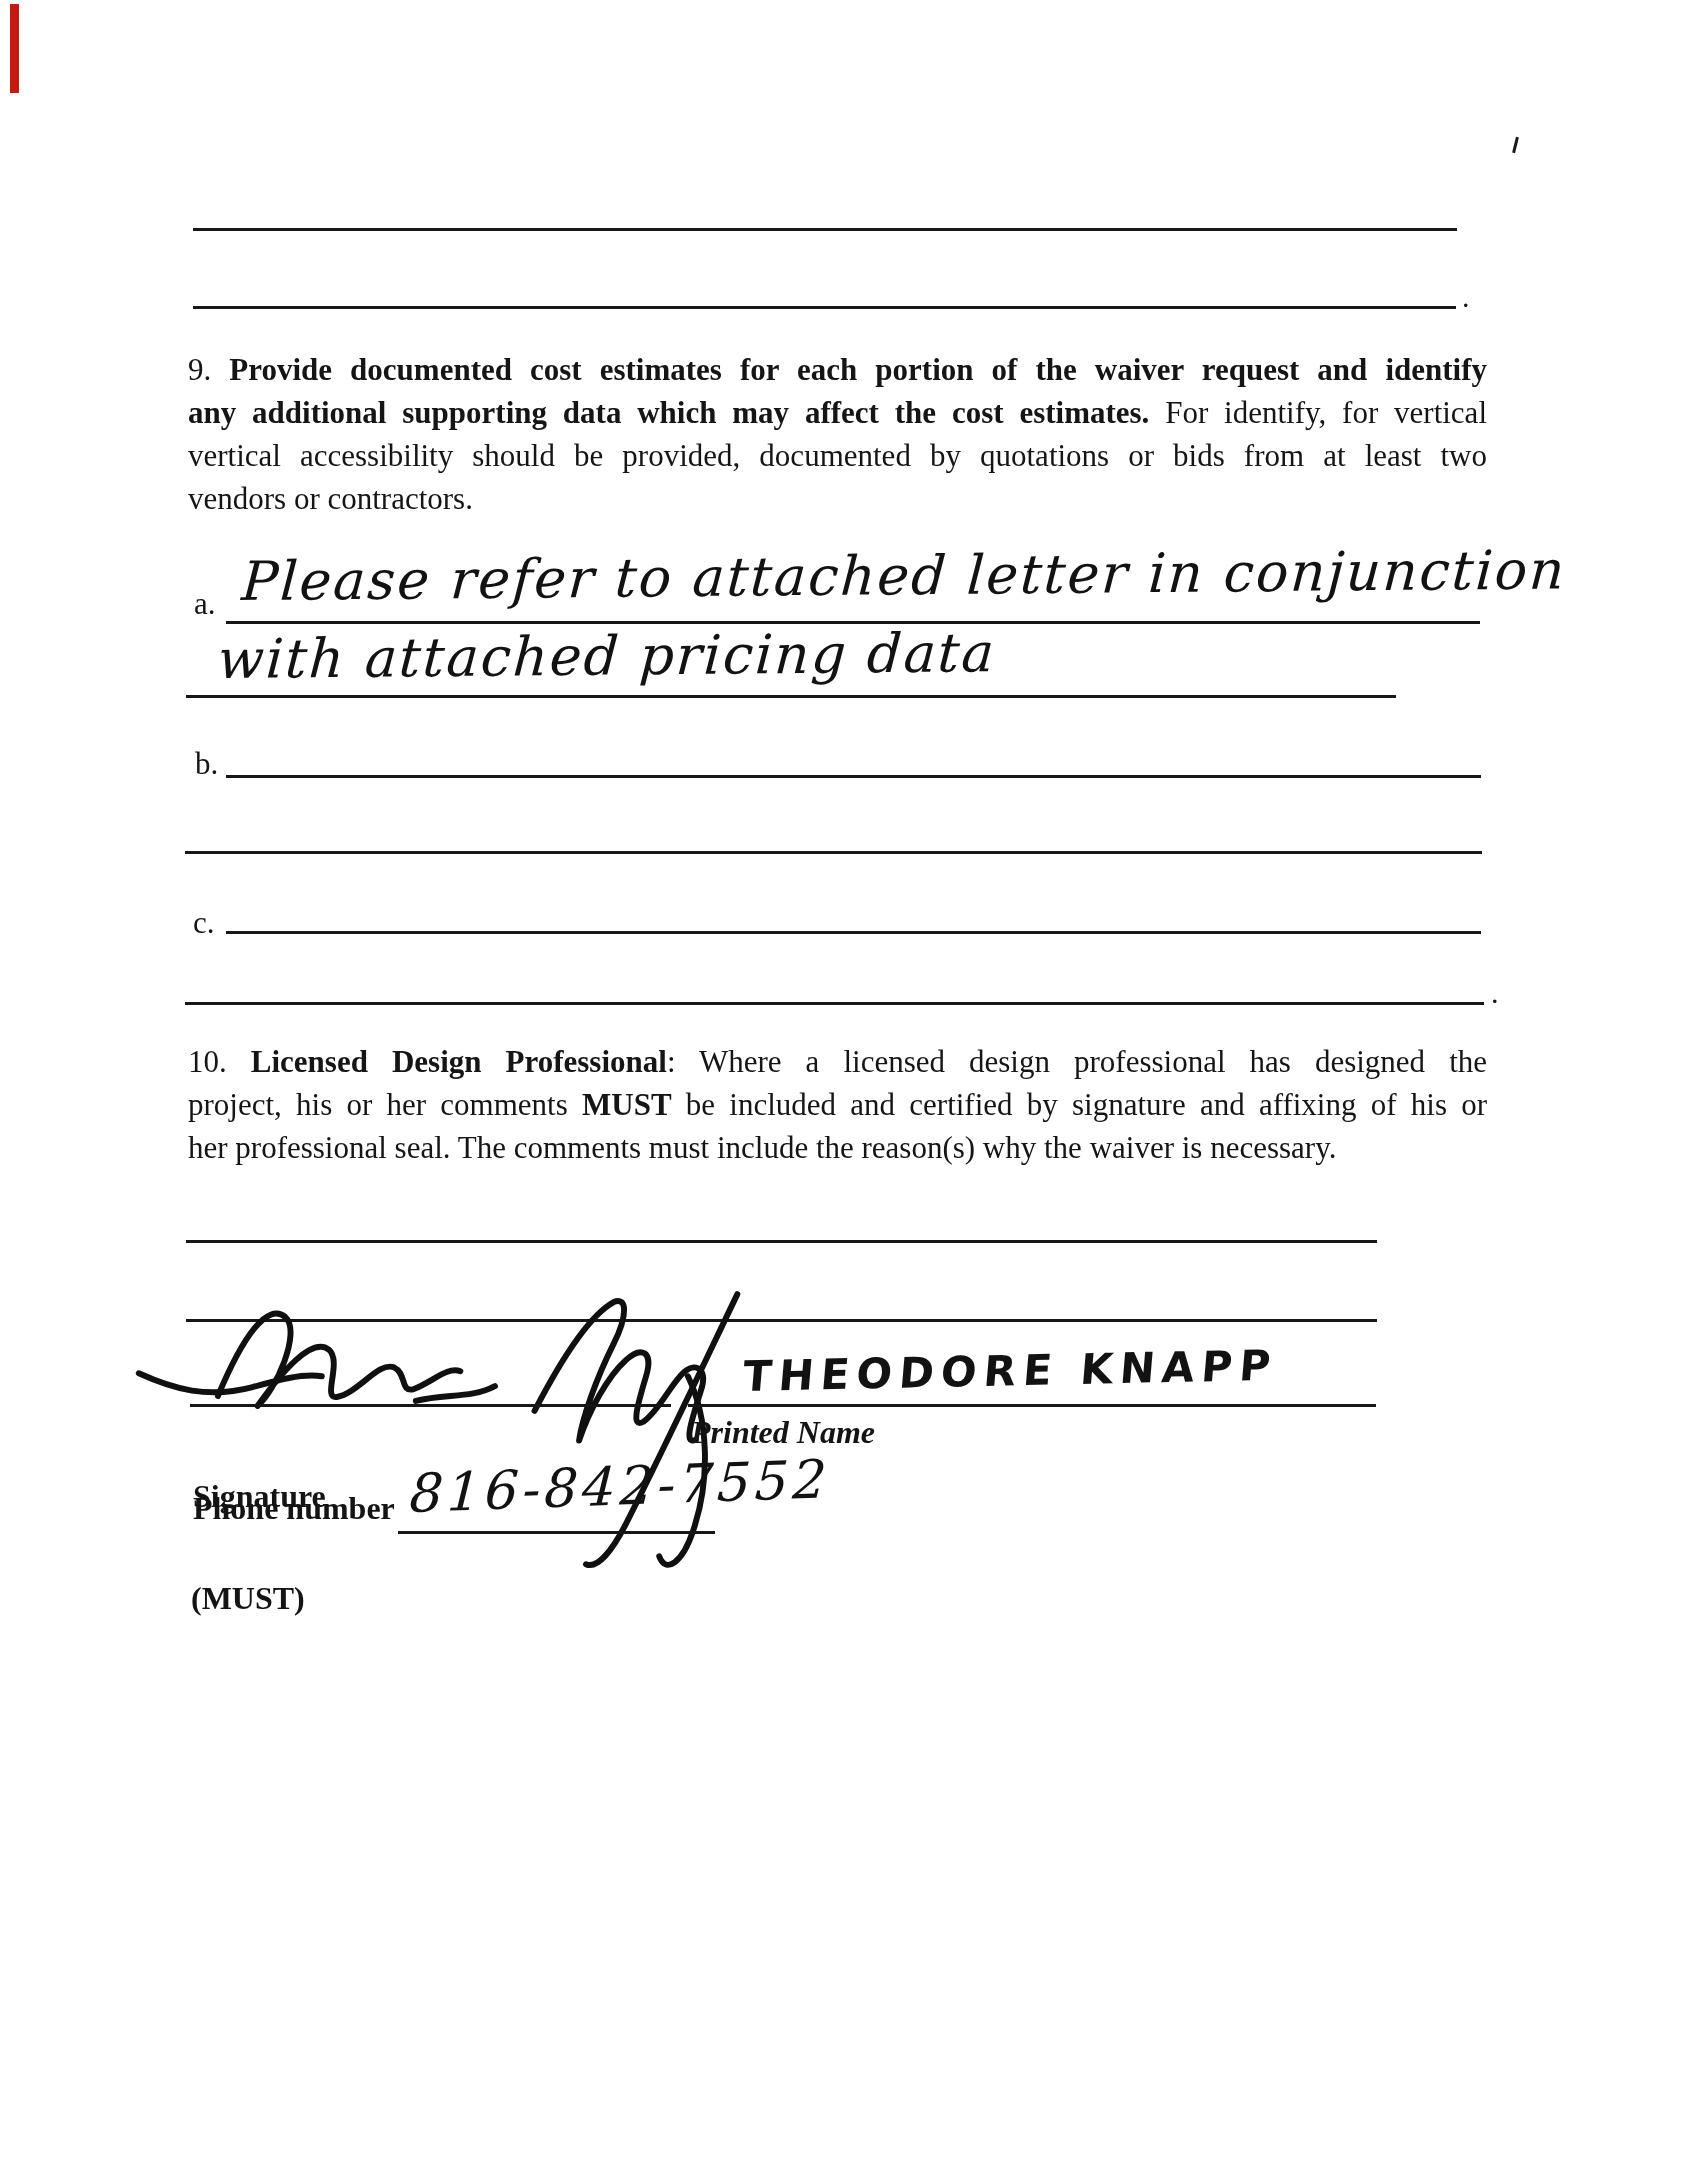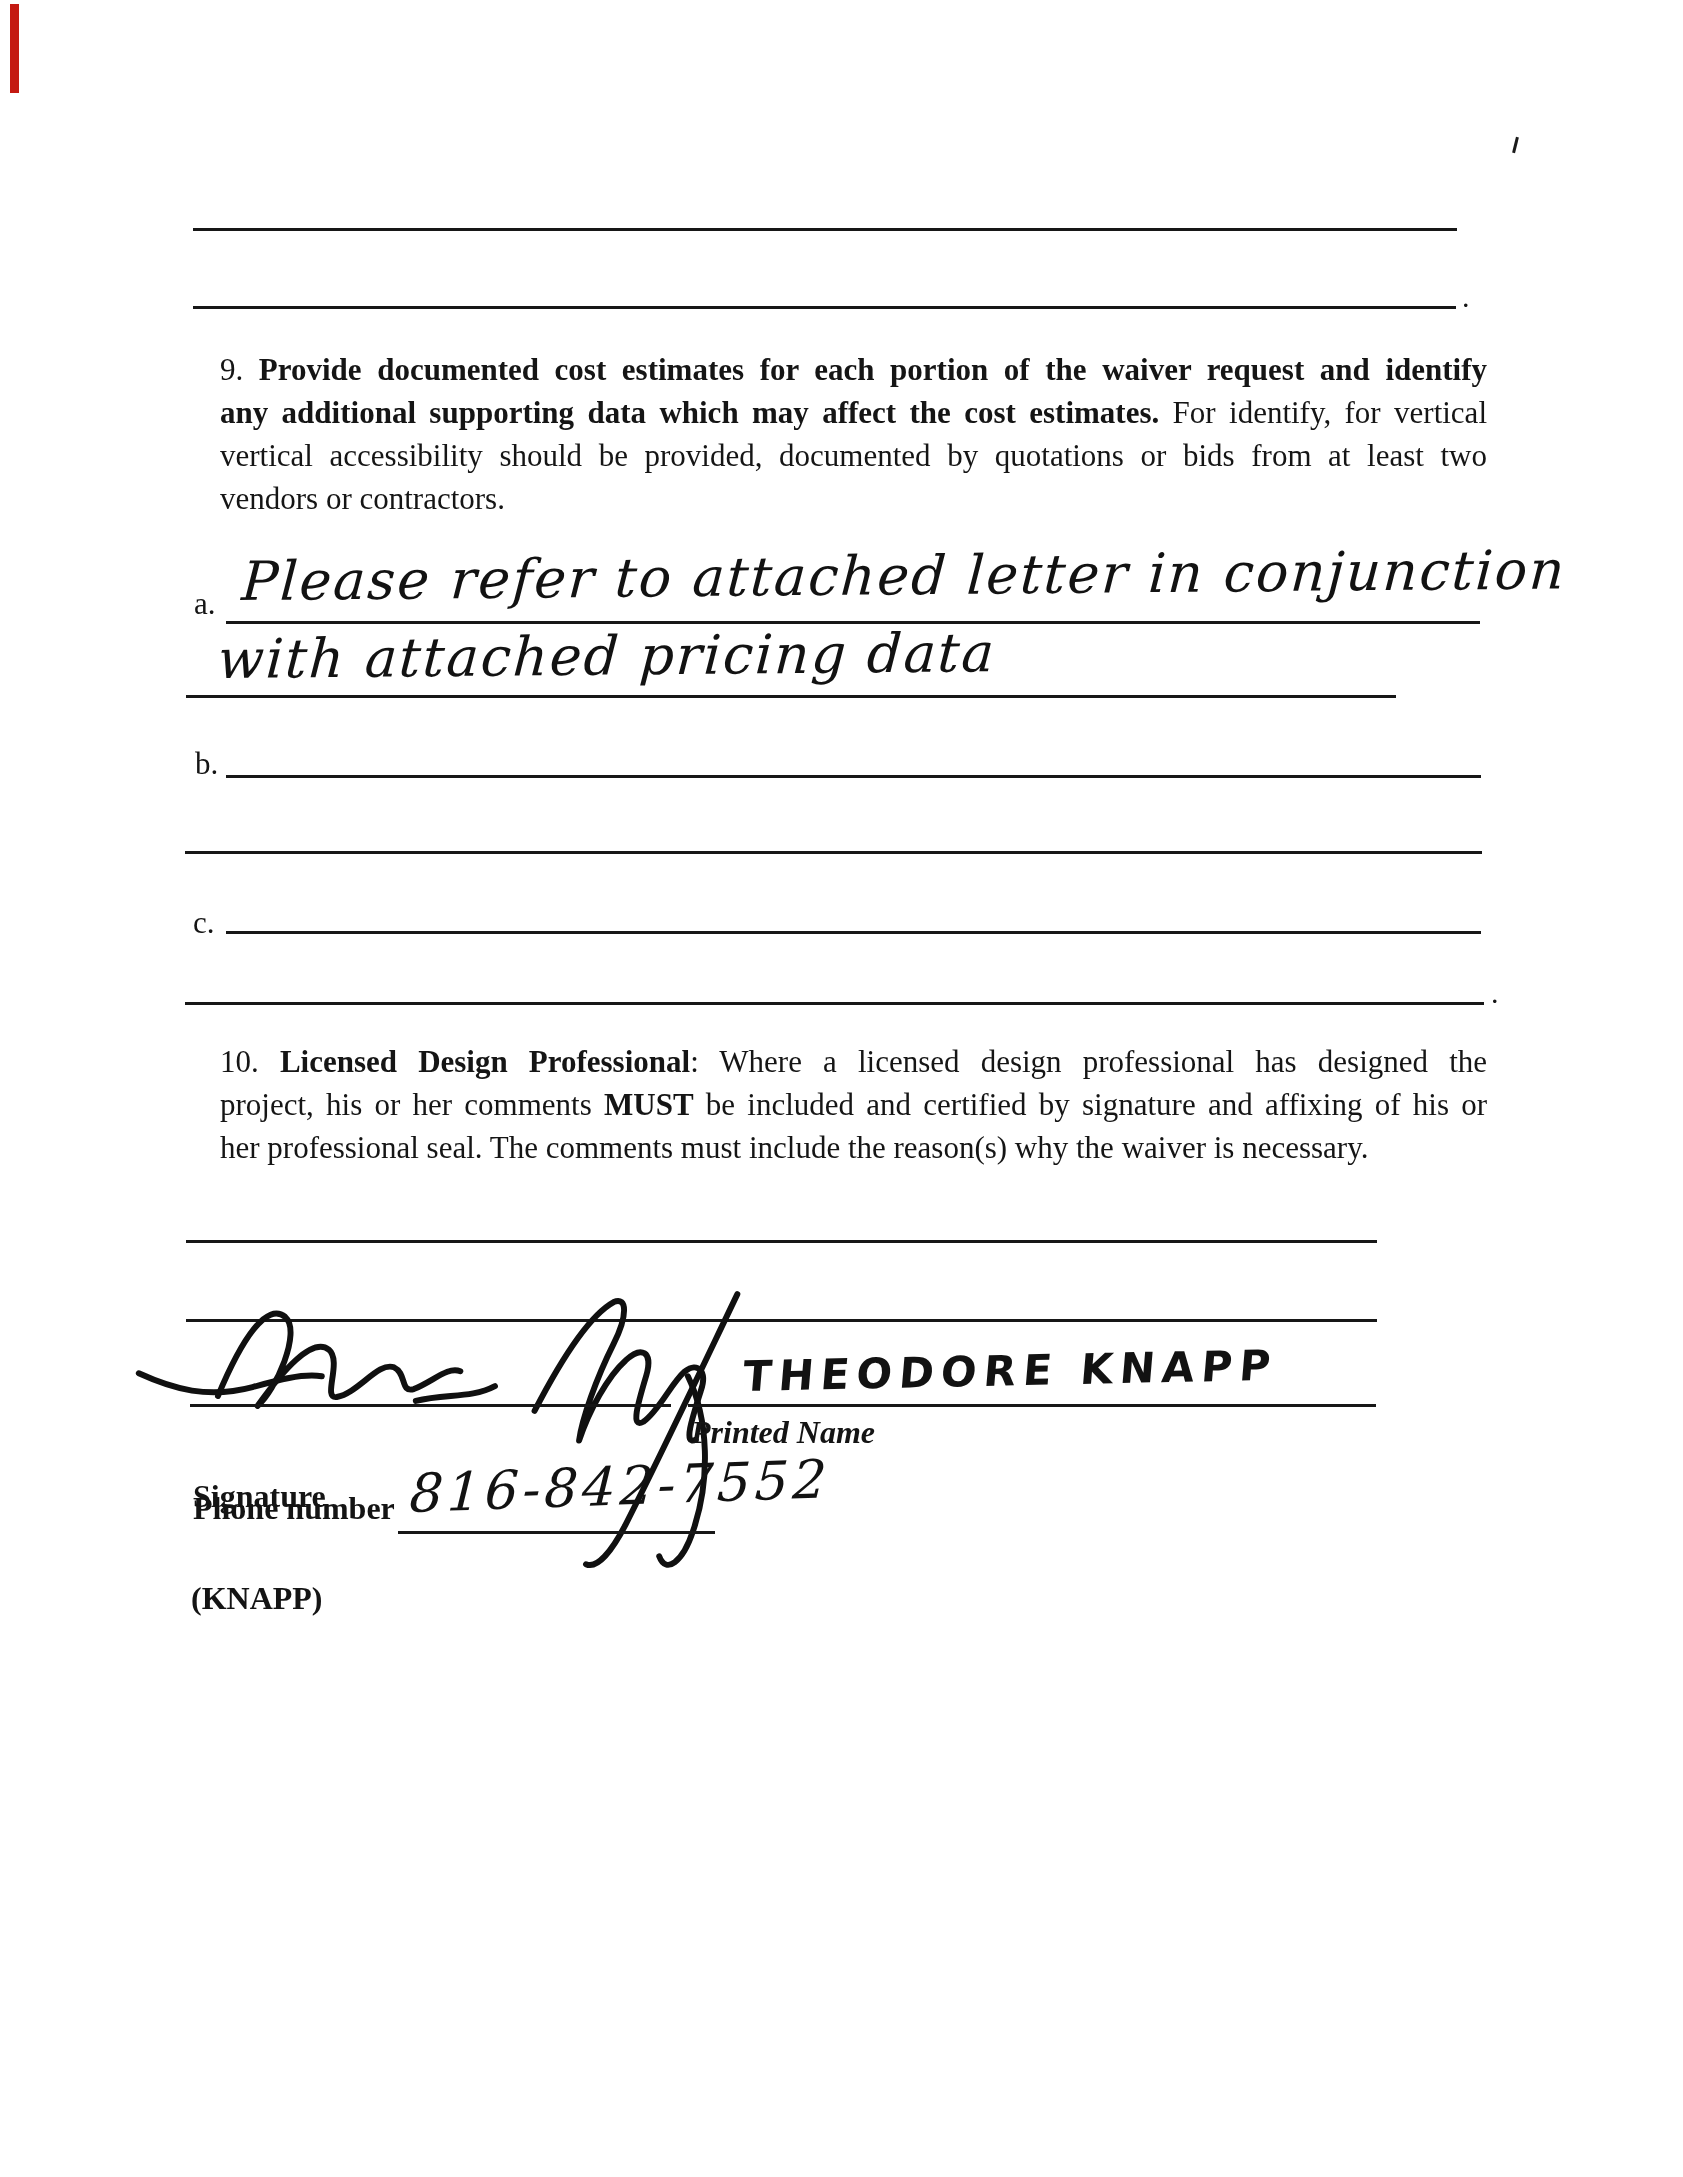--- a/index.html
+++ b/index.html
@@ -15,21 +15,20 @@
   .rule{position:absolute;height:3px;background:#171717;}
   .body-text{
     font-size:31px;
     line-height:43px;
     color:#151515;
   }
   .jline{
     text-align:justify;
     text-align-last:justify;
     white-space:normal;
-    margin-left:32px;
   }
   .jline.last{text-align-last:left;}
   .bold{font-weight:bold;}
   .item-label{font-size:31px;color:#151515;}
   .hand{
     font-family:"DejaVu Serif", serif;
     font-style:italic;
     color:#121212;
     white-space:nowrap;
   }
@@ -120,16 +119,16 @@
   <div class="rule" style="left:190px;top:1404px;width:481px;"></div>
   <div class="rule" style="left:688px;top:1404px;width:688px;"></div>
   <div class="abs hand-caps" style="left:741px;top:1352px;">THEODORE KNAPP</div>
   <div class="abs form-label" style="left:193px;top:1478px;">Signature</div>
   <div class="abs form-label" style="left:691px;top:1414px;font-style:italic;">Printed Name</div>
 
   <div class="abs form-label" style="left:193px;top:1490px;">Phone number</div>
   <div class="abs hand hand-phone" style="left:408px;top:1463px;">816-842-7552</div>
   <div class="rule" style="left:398px;top:1531px;width:317px;"></div>
 
-  <div class="abs form-label" style="left:191px;top:1580px;">(KNAPP)</div>
+  <div class="abs form-label" style="left:191px;top:1580px;">(MUST)</div>
 
 </div>
 
 
 </body></html>

